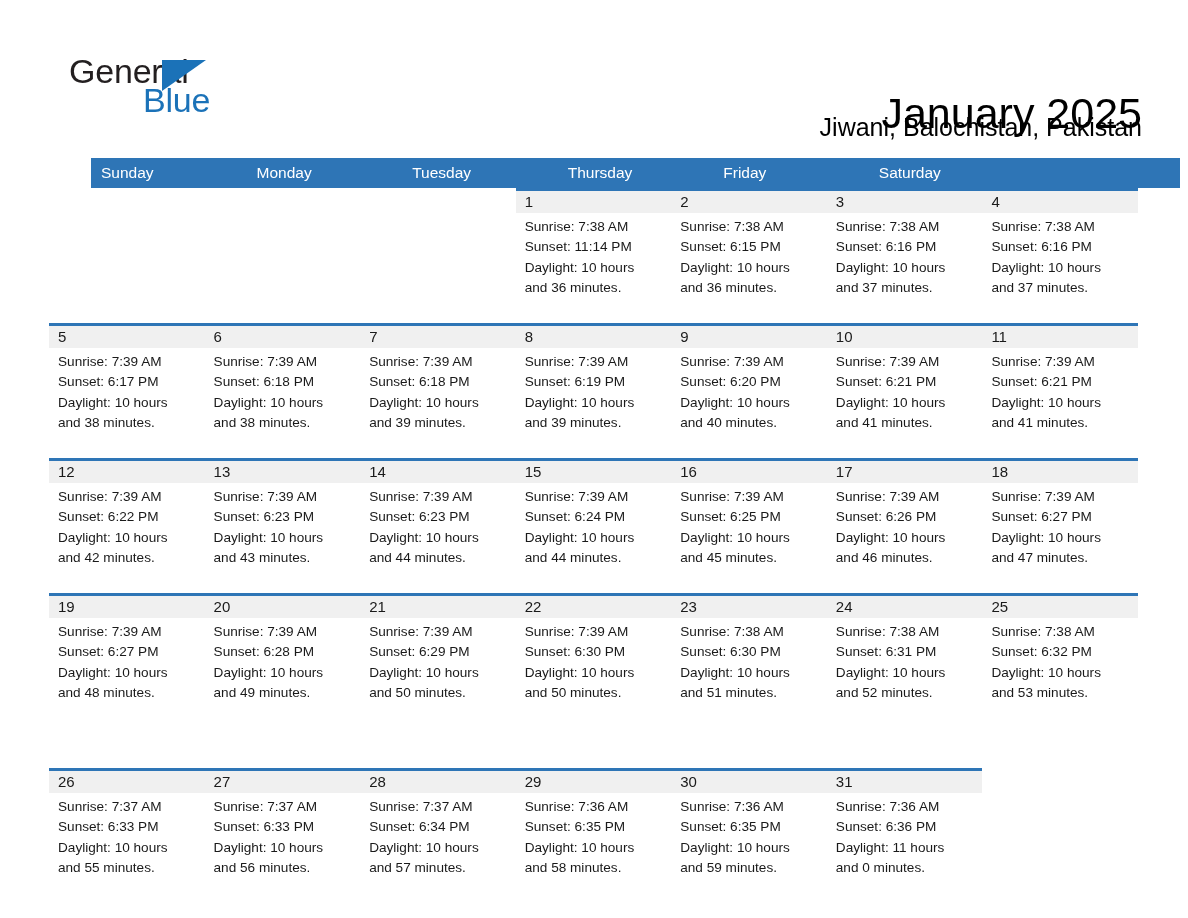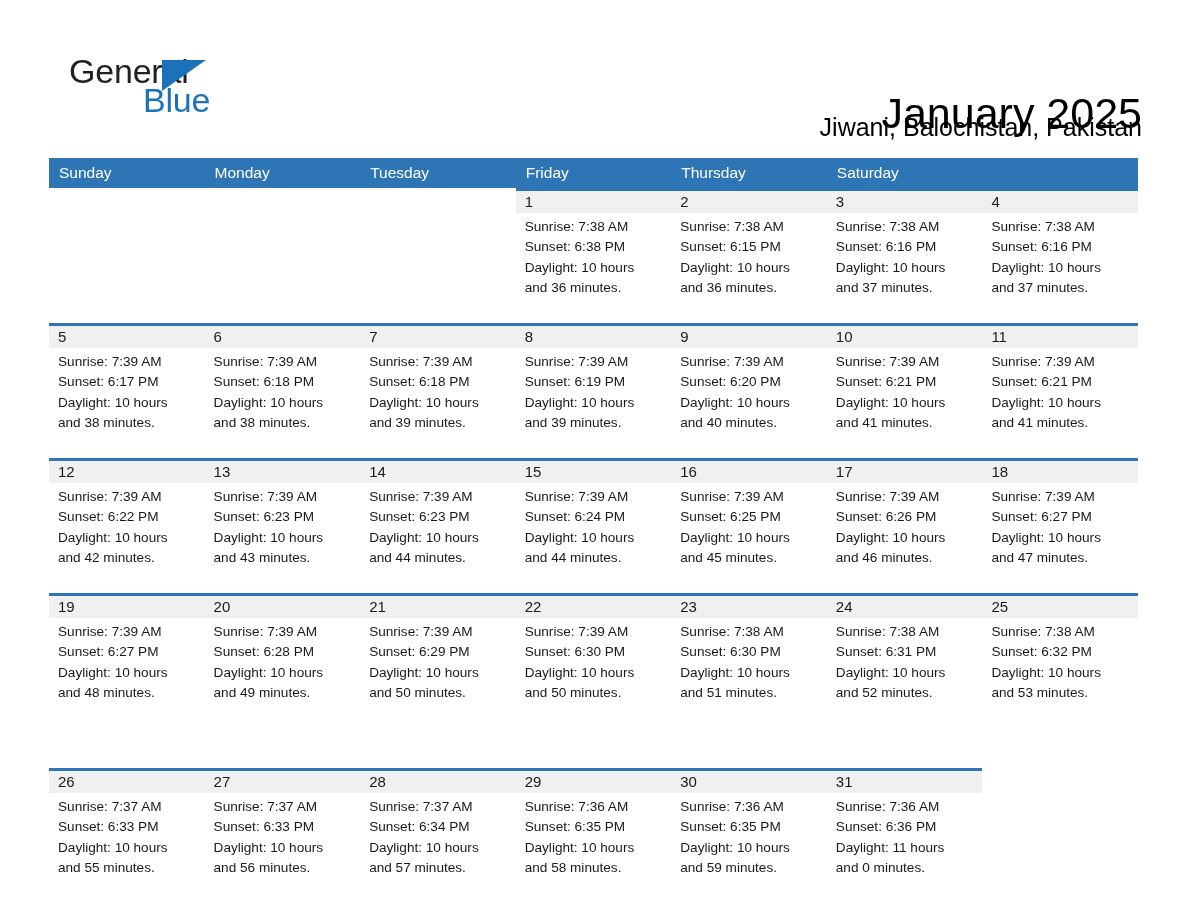--- a/index.html
+++ b/index.html
@@ -91,20 +91,21 @@
     position: absolute;
     left: 49px;
     top: 158px;
     width: 1089px;
   }
   .dow-row {
     display: flex;
     width: 1089px;
     height: 30px;
     background: #2e75b6;
+    margin-left: 42px;
   }
   .dow {
     width: 155.57px;
     box-sizing: border-box;
     padding-left: 10px;
     color: #ffffff;
     font-size: 15.5px;
     line-height: 30px;
     white-space: nowrap;
   }
@@ -157,22 +158,22 @@
     </div>
     <div class="title">January 2025</div>
     <div class="subtitle">Jiwani, Balochistan, Pakistan</div>
   </div>
 
   <div class="calendar">
     <div class="dow-row">
       <div class="dow">Sunday</div>
       <div class="dow">Monday</div>
       <div class="dow">Tuesday</div>
+      <div class="dow">Thursday</div>
       <div class="dow">Friday</div>
-      <div class="dow">Thursday</div>
       <div class="dow">Saturday</div>
     </div>
     <div id="weeks-container">
         <div class="week">
           <div class="cell blank">
             <div class="topline"></div>
             <div class="datebar"></div>
           </div>
           <div class="cell blank">
             <div class="topline"></div>
@@ -180,21 +181,21 @@
           </div>
           <div class="cell blank">
             <div class="topline"></div>
             <div class="datebar"></div>
           </div>
           <div class="cell">
             <div class="topline"></div>
             <div class="datebar">1</div>
             <div class="body">
               <div>Sunrise: 7:38 AM</div>
-              <div>Sunset: 6:38 PM</div>
+              <div>Sunset: 11:14 PM</div>
               <div>Daylight: 10 hours</div>
               <div>and 36 minutes.</div>
             </div>
           </div>
           <div class="cell">
             <div class="topline"></div>
             <div class="datebar">2</div>
             <div class="body">
               <div>Sunrise: 7:38 AM</div>
               <div>Sunset: 6:15 PM</div>

